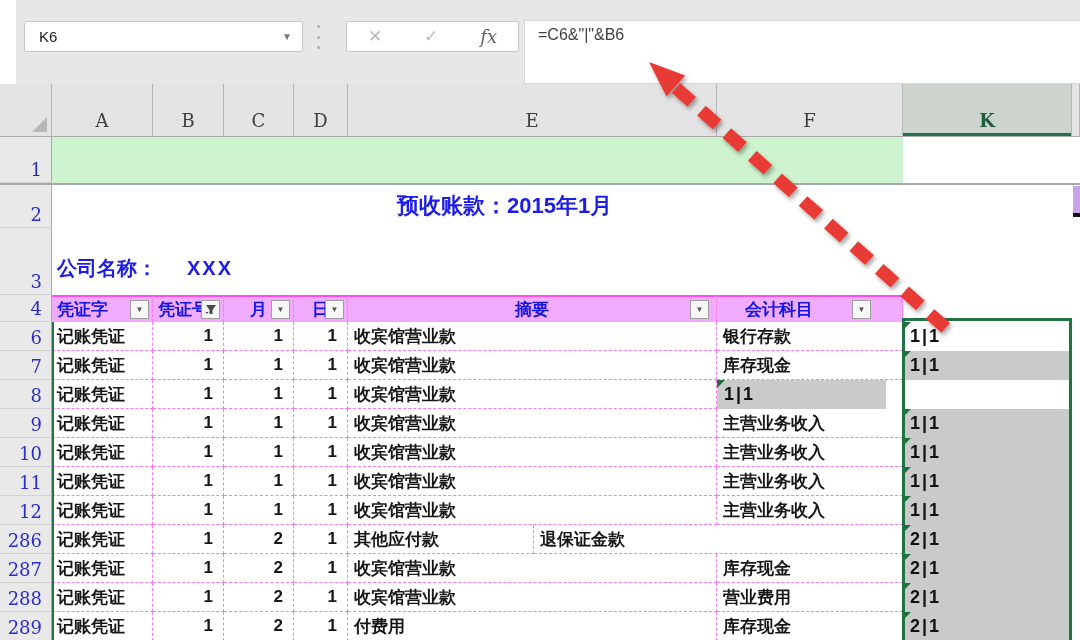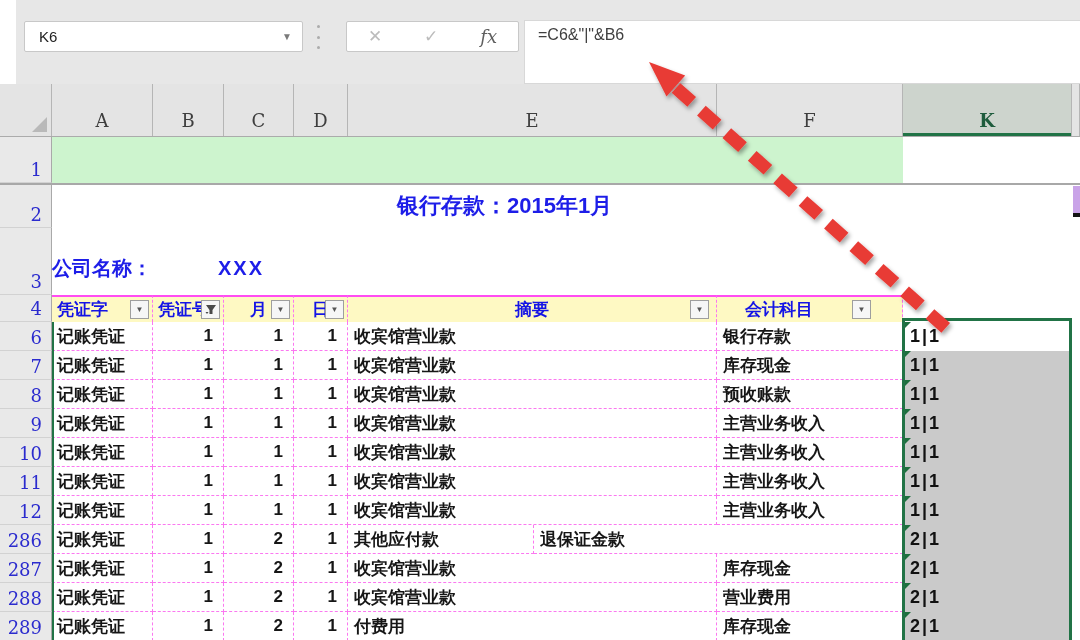--- a/index.html
+++ b/index.html
@@ -39,25 +39,25 @@
   .srow { display:flex; }
   .rh { width:52px; background:#E9E9E9; border-right:1px solid #A9A9A9; border-bottom:1px solid #D2D2D2;
     display:flex; align-items:flex-end; justify-content:flex-end; padding:0 9px 2px 0;
     font-family:"DejaVu Serif", serif; font-size:18px; color:#2B2BCE; }
   .h46{height:46px;} .h45{height:45px;} .h67{height:67px;} .h27{height:27px;}
   .fill { flex:1; }
   .r1green { width:851px; background:#CDF4CE; }
   .bannertext { color:#1D1DE8; font-weight:bold; }
   .r2content { flex:1; display:flex; align-items:center; padding-left:345px; font-size:22px; }
   .r3content { flex:1; display:flex; align-items:center; padding-top:14px; font-size:20px; }
-  .r3content .lbl { }
-  .r3content .val { margin-left:66px; letter-spacing:2px; }
-
-  
-  .hc { height:27px; position:relative; background:#fef9c3; border-top:2px solid #FF4BF2;
+  .r3content .lbl { margin-left:5px; }
+  .r3content .val { margin-left:30px; letter-spacing:2px; }
+
+  
+  .hc { height:27px; position:relative; background:#f0abfc; border-top:2px solid #FF4BF2;
     border-right:1px dashed #FB78F0; display:flex; align-items:center; justify-content:center;
     color:#1414E6; font-weight:bold; font-size:17px; overflow:hidden; white-space:nowrap; }
   .hc.left { justify-content:flex-start; padding-left:5px; }
   .hc.padR { padding-right:61px; }
   .fbtn { position:absolute; top:3px; width:19px; height:19px; background:#F6F6F6;
     border:1px solid #9E9E9E; display:flex; align-items:center; justify-content:center;
     color:#555; font-size:8px; font-weight:normal; }
   .r-3{right:3px;} .r-7{right:7px;} .r-31{right:31px;}
   .hk { height:27px; width:169px; background:#fff; }
 
@@ -127,21 +127,21 @@
 
   <div class="srow">
     <div class="rh h46">1</div>
     <div class="r1green h46"></div>
     <div class="fill"></div>
   </div>
 
   <div class="srow">
     <div class="rh h45">2</div>
     <div class="r2content h45">
-      <span class="bannertext">银行存款：2015年1月</span>
+      <span class="bannertext">预收账款：2015年1月</span>
     </div>
   </div>
 
   <div class="srow">
     <div class="rh h67">3</div>
     <div class="r3content h67">
       <span class="bannertext lbl">公司名称：</span>
       <span class="bannertext val">XXX</span>
     </div>
   </div>
@@ -220,21 +220,20 @@
     </div>
     <div class="xfill"></div>
   </div>
       <div class="srow drow">
     <div class="rh">8</div>
     <div class="cell ca w-a">记账凭证</div>
     <div class="cell num w-b">1</div>
     <div class="cell num w-c">1</div>
     <div class="cell num w-d">1</div>
     <div class="cell ce w-e">收宾馆营业款</div>
-    <div class="cell cf w-f">预收账款</div>
     <div class="ck">
       <span class="tri"></span>
       <span>1|1</span>
     </div>
     <div class="xfill"></div>
   </div>
       <div class="srow drow">
     <div class="rh">9</div>
     <div class="cell ca w-a">记账凭证</div>
     <div class="cell num w-b">1</div>

